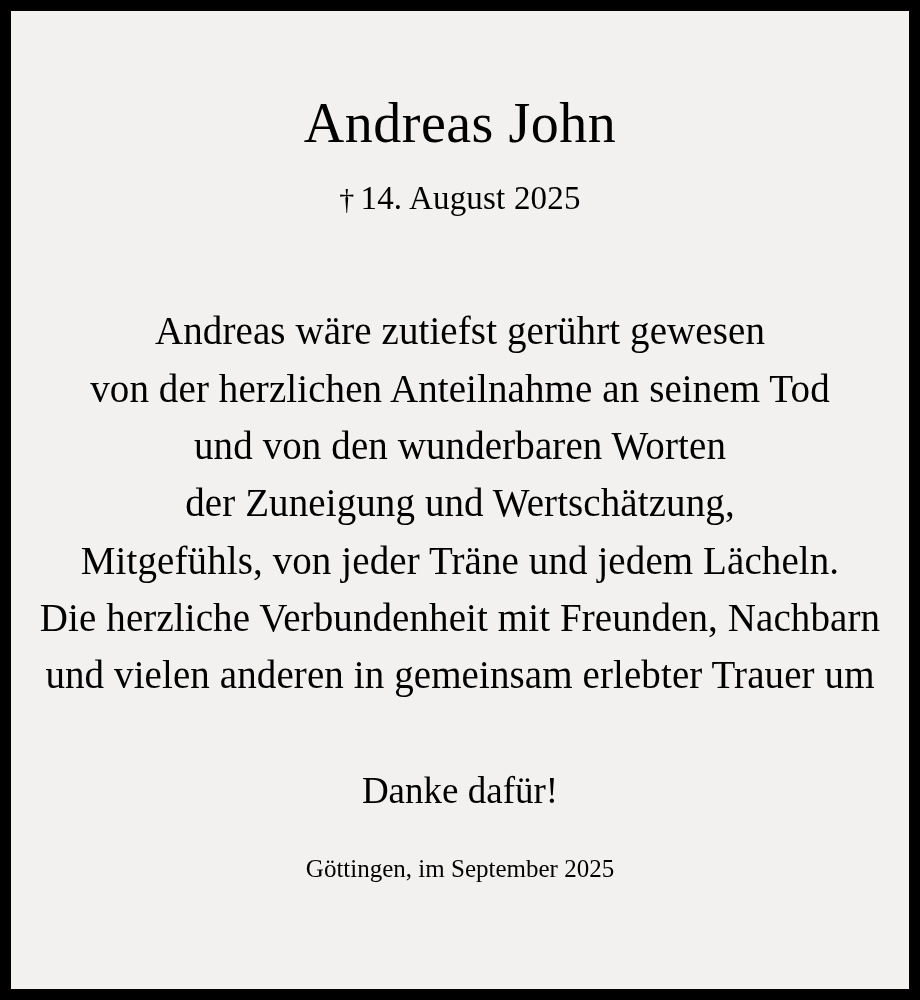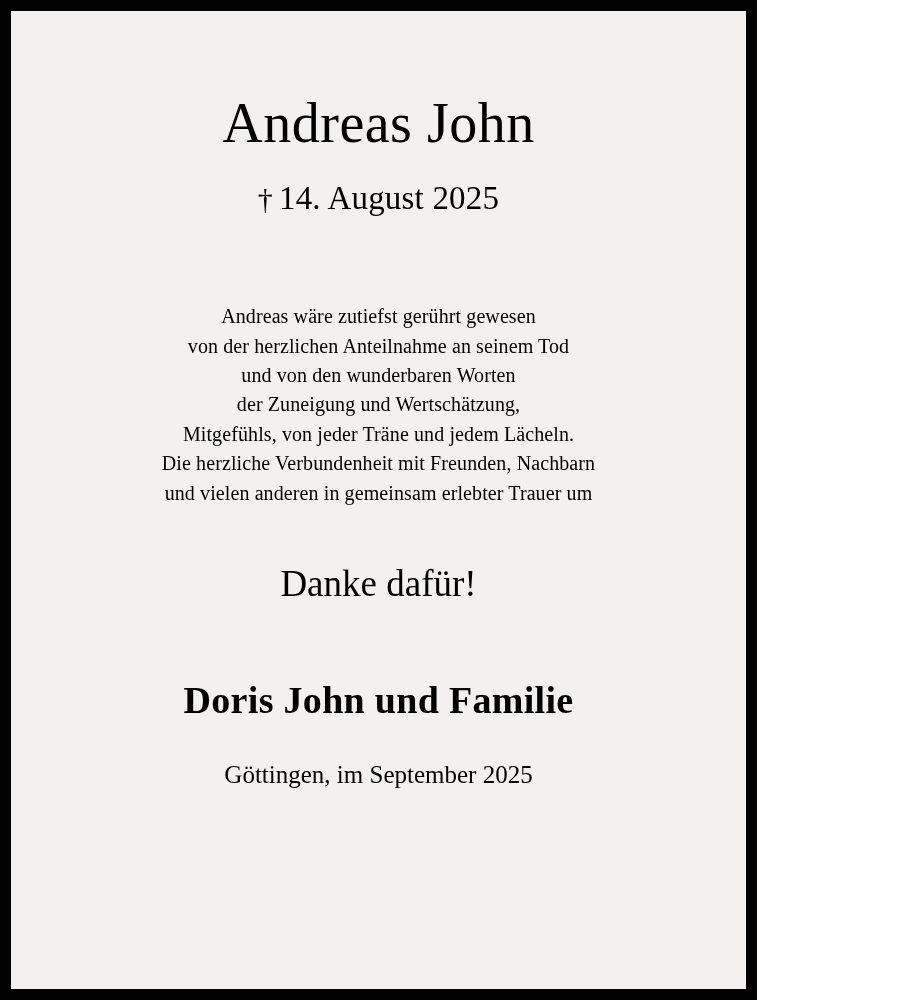--- a/index.html
+++ b/index.html
@@ -8,21 +8,21 @@
     background: #ffffff;
   }
   body {
     width: 920px;
     height: 1000px;
     font-family: "Liberation Serif", serif;
     color: #000000;
   }
   .notice {
     box-sizing: border-box;
-    width: 757px;
+    width: 920px;
     height: 1000px;
     background: #f2f1ef;
     border: 11px solid #000000;
     padding: 60px 30px 20px 30px;
     display: flex;
     flex-direction: column;
     align-items: center;
     text-align: center;
   }
   .name {
@@ -37,23 +37,23 @@
     line-height: 1.2;
     margin: 24px 0 0 0;
     letter-spacing: 0.2px;
     text-align: right;
   }
   .death-date .cross {
     font-size: 30px;
     margin-right: 6px;
   }
   .body-text {
-    font-size: 20px;
+    font-size: 39px;
     line-height: 1.47;
-    margin: 84px 0 4px 0;
+    margin: 84px 0 16px 0;
     letter-spacing: 0.1px;
   }
   .body-text .line {
     display: block;
     white-space: nowrap;
   }
   .thanks {
     font-size: 37px;
     line-height: 1.4;
     margin: 46px 0 0 0;
@@ -87,17 +87,16 @@
     <span class="line">von der herzlichen Anteilnahme an seinem Tod</span>
     <span class="line">und von den wunderbaren Worten</span>
     <span class="line">der Zuneigung und Wertschätzung,</span>
     <span class="line">Mitgefühls, von jeder Träne und jedem Lächeln.</span>
     <span class="line">Die herzliche Verbundenheit mit Freunden, Nachbarn</span>
     <span class="line">und vielen anderen in gemeinsam erlebter Trauer um</span>
   </div>
 
   <div class="thanks">Danke dafür!</div>
 
-  <div class="family">Doris John und Familie</div>
 
   <div class="place-date">Göttingen, im September 2025</div>
 
 </div>
 
 </body></html>

